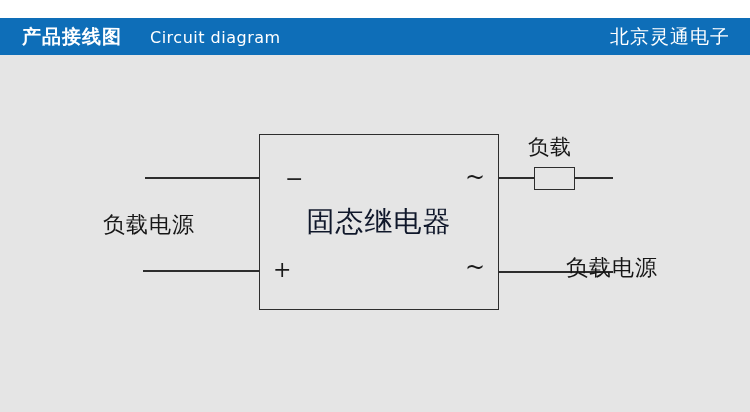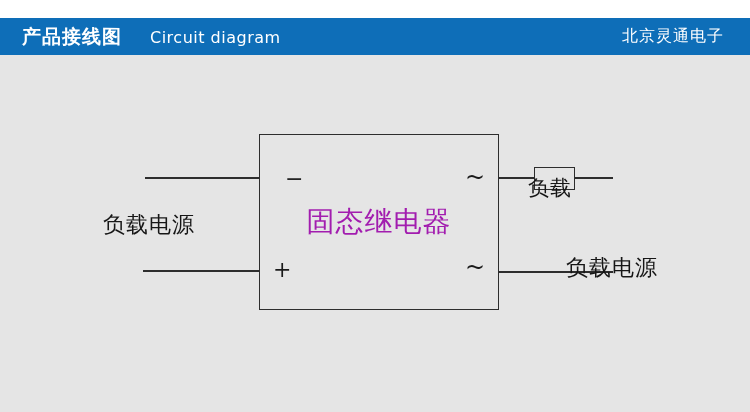--- a/index.html
+++ b/index.html
@@ -28,38 +28,38 @@
     display:flex;align-items:baseline;
     padding-left:22px;
   }
   .title-zh{
     font-size:19px;font-weight:bold;letter-spacing:1px;
   }
   .title-en{
     font-size:16px;margin-left:28px;letter-spacing:0.5px;
   }
   .header-right{
-    margin-left:auto;padding-right:26px;
-    font-size:16px;letter-spacing:1px;
+    margin-left:auto;padding-right:20px;
+    font-size:19px;letter-spacing:1px;
   }
   
   .diagram{
     position:absolute;left:0;top:55px;width:750px;height:357px;
     font-family:"DejaVu Serif","Liberation Serif",serif;
     color:#1c1c1c;
   }
   .relay-box{
     position:absolute;left:259px;top:79px;  
     width:240px;height:176px;
     border:1.5px solid #2d2d2d;
     box-sizing:border-box;
     display:flex;align-items:center;justify-content:center;
   }
   .relay-label{
-    font-size:28px;letter-spacing:1px;color:#a21caf;
+    font-size:28px;letter-spacing:1px;color:#0f172a;
   }
   .terminal{
     position:absolute;
     font-size:22px;line-height:1;color:#1a1a1a;
   }
   .t-minus{left:285px;top:113px;}   
   .t-plus{left:273px;top:204px;}    
   .t-ac-top{left:465px;top:110px;font-size:24px;}
   .t-ac-bottom{left:465px;top:200px;font-size:24px;}
   .wire{
@@ -72,21 +72,21 @@
   .w-right-bottom{left:499px;top:216px;width:114px;}
   .resistor{
     position:absolute;left:534px;top:112px;width:41px;height:23px;
     border:1.5px solid #2d2d2d;box-sizing:border-box;
     background:#e5e5e5;
   }
   .side-label{
     position:absolute;font-size:22px;letter-spacing:1px;color:#161616;
   }
   .lbl-control{left:103px;top:155px;}   
-  .lbl-load{left:528px;top:78px;font-size:21px;margin-top:41px;}   
+  .lbl-load{left:528px;top:78px;font-size:21px;}   
   .lbl-load-power{left:566px;top:160px;margin-top:38px;}           
 </style>
 </head>
 <body>
 
 <div id="stage">
 
   <div class="top-strip"></div>
 
   <div class="header-bar">

